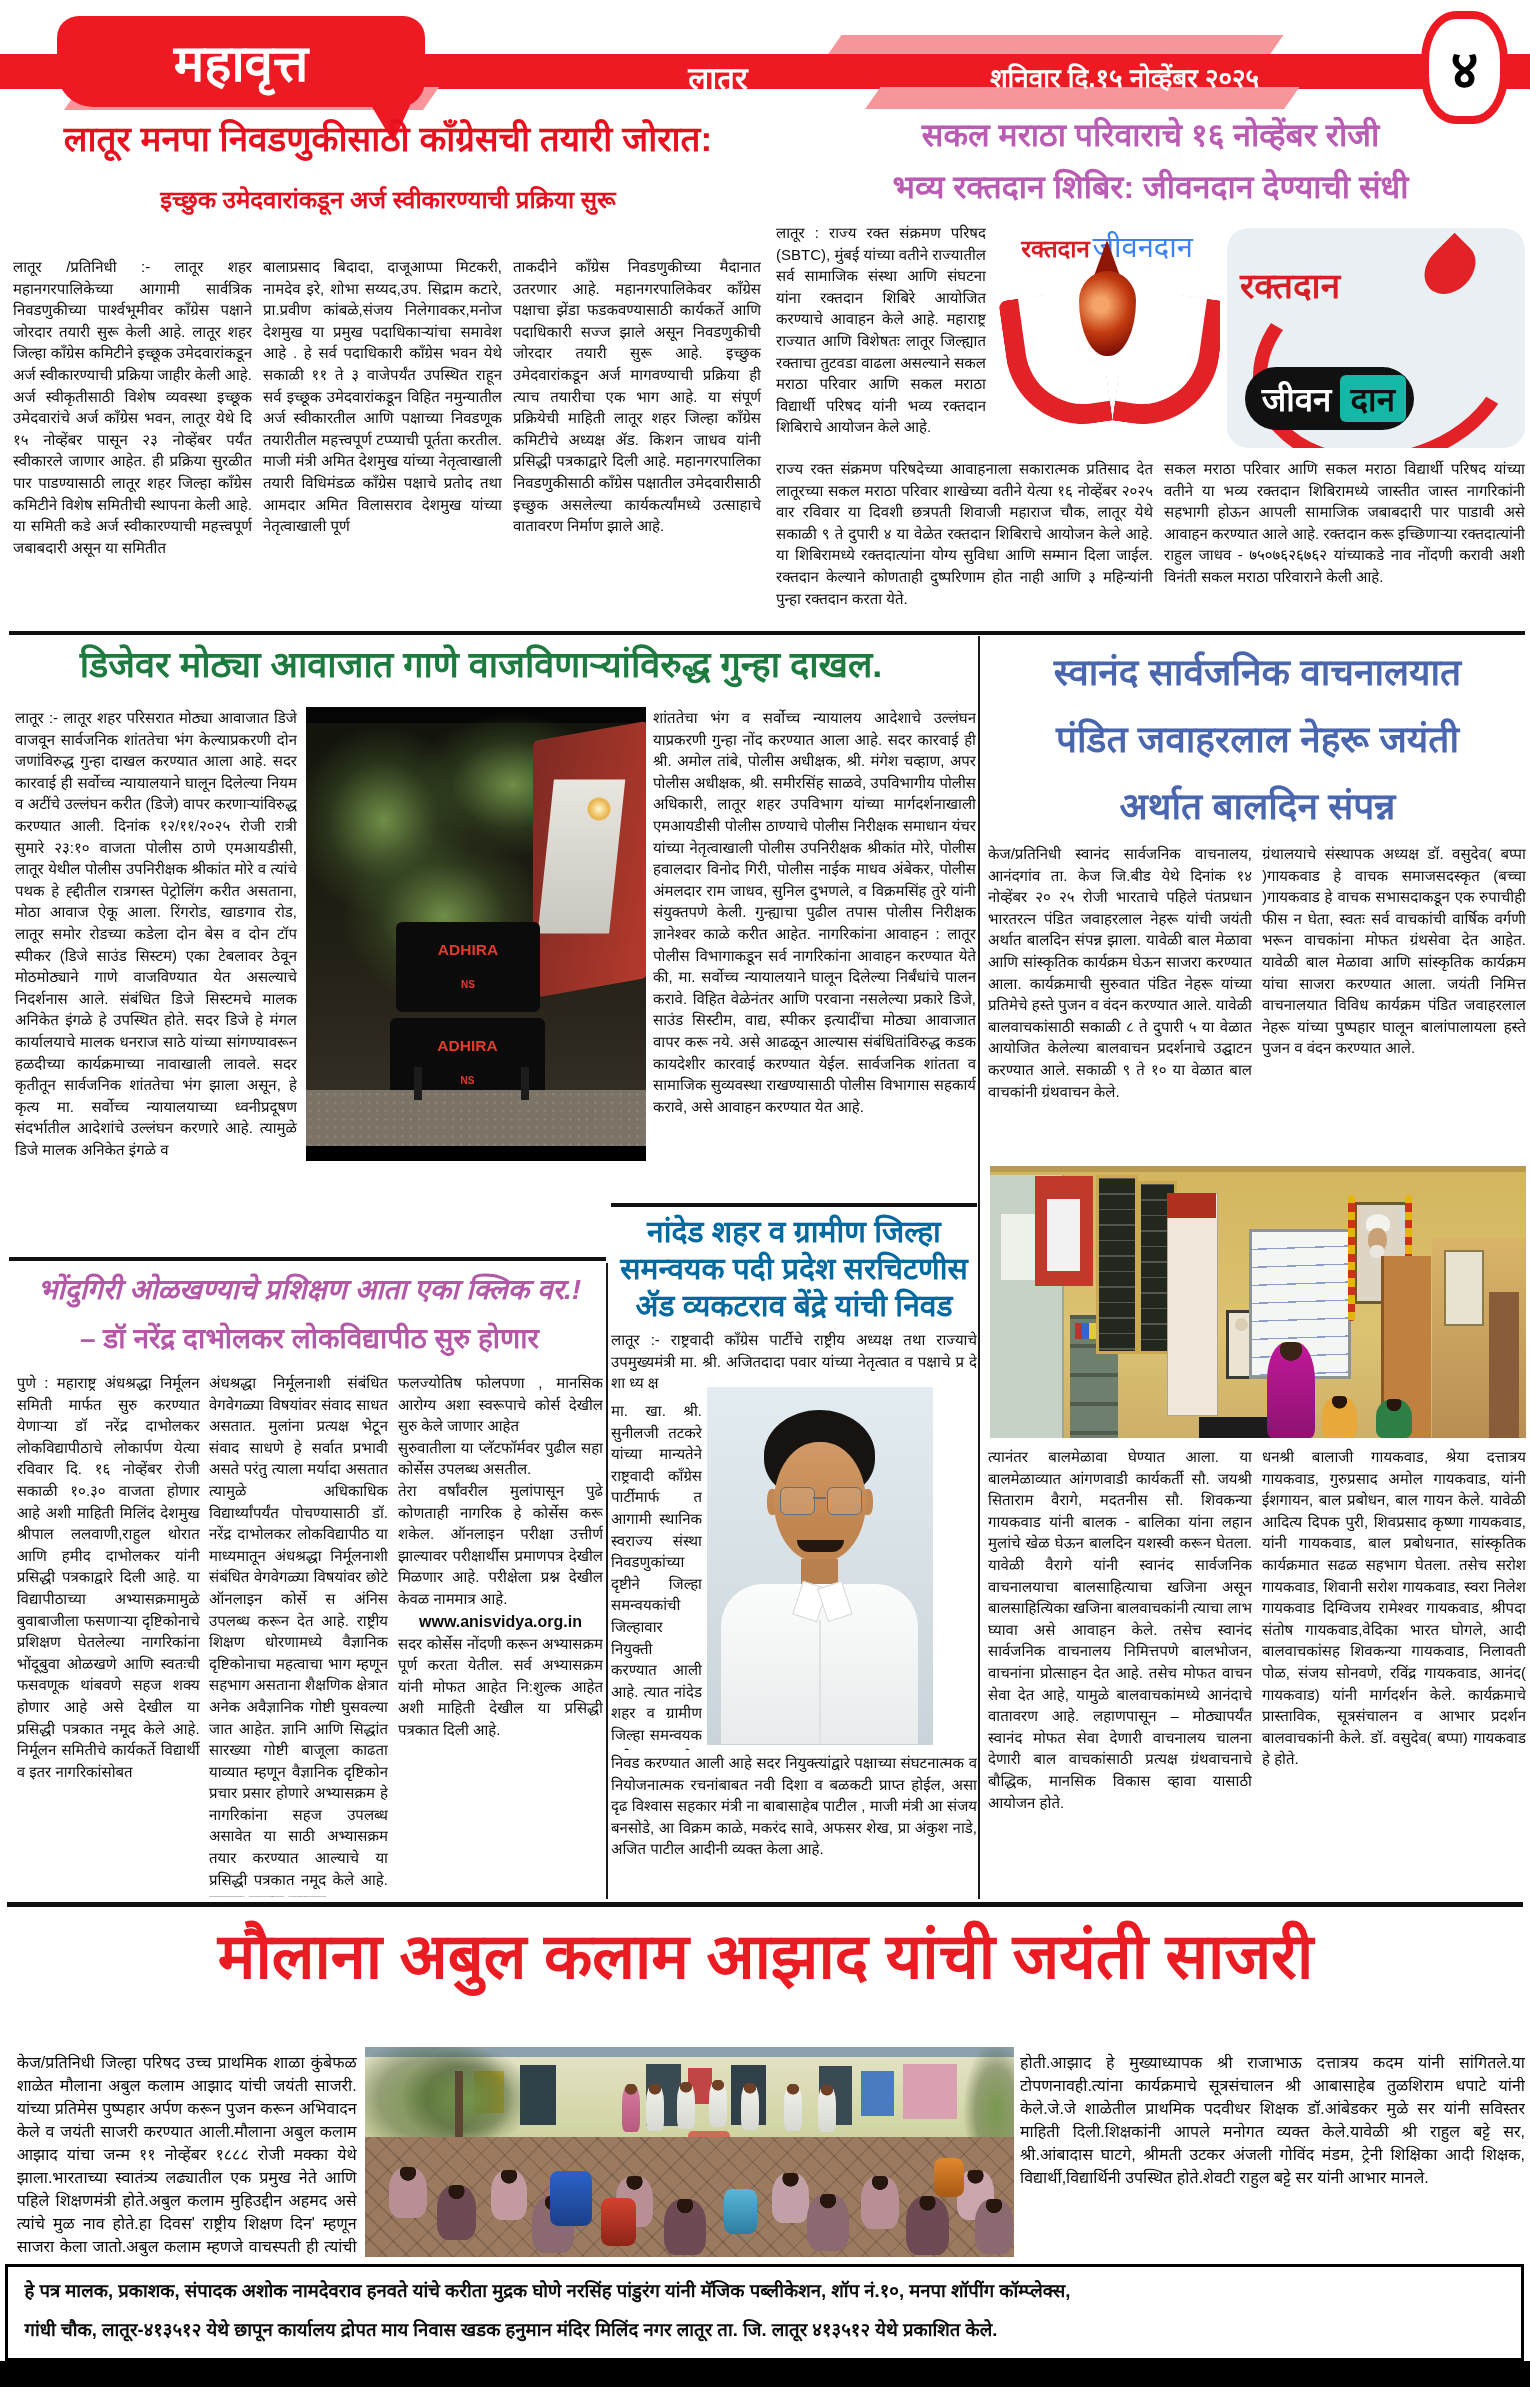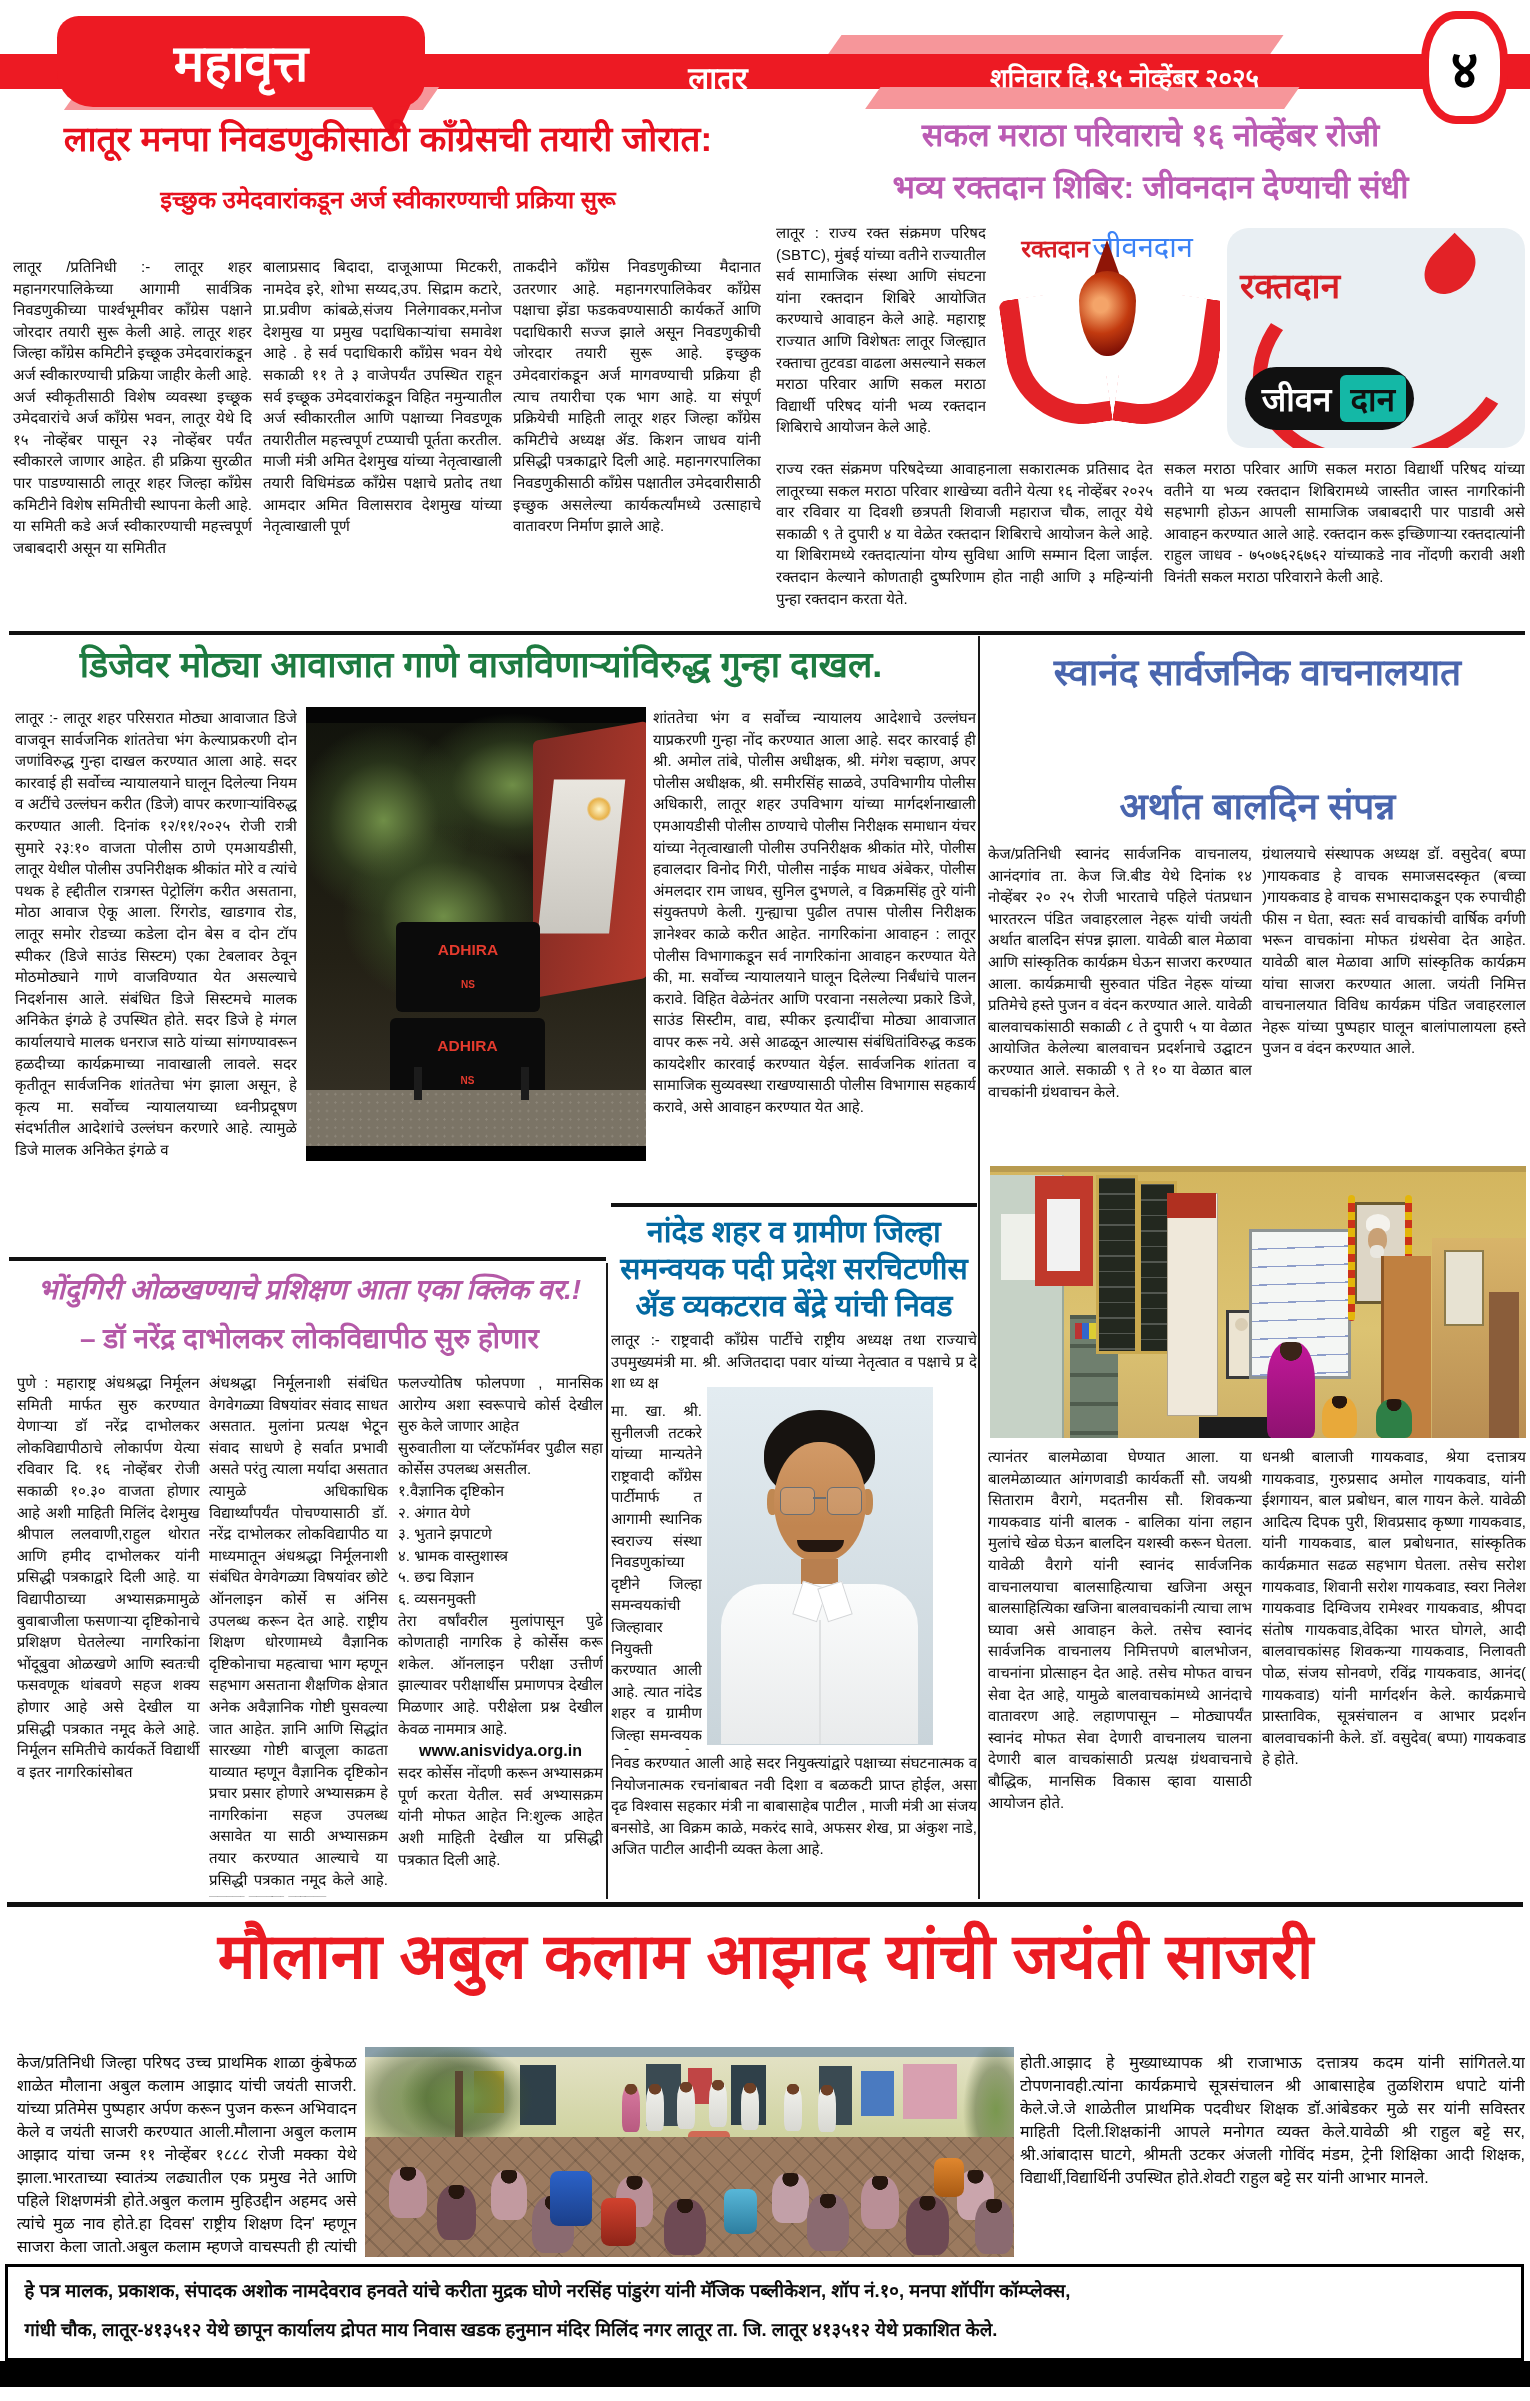--- a/index.html
+++ b/index.html
@@ -151,20 +151,21 @@
     <div class="abs" style="left:0;top:383px;width:340px;height:57px;background:#7b7466;background-image:radial-gradient(#8d8679 1.2px,transparent 1.2px);background-size:8.4px 8.4px;"></div>
     <div class="abs" style="left:108px;top:360px;width:8.4px;height:33px;background:#1c1c1c;"></div>
     <div class="abs" style="left:215px;top:360px;width:8.4px;height:33px;background:#1c1c1c;"></div>
     <div class="abs" style="left:0;top:439px;width:340px;height:15.5px;background:#000;"></div>
   </div>
 
   <div class="abs body-col" style="left:653px;top:707px;width:323px;height:493px;">शांततेचा भंग व सर्वोच्च न्यायालय आदेशाचे उल्लंघन याप्रकरणी गुन्हा नोंद करण्यात आला आहे. सदर कारवाई ही श्री. अमोल तांबे, पोलीस अधीक्षक, श्री. मंगेश चव्हाण, अपर पोलीस अधीक्षक, श्री. समीरसिंह साळवे, उपविभागीय पोलीस अधिकारी, लातूर शहर उपविभाग यांच्या मार्गदर्शनाखाली एमआयडीसी पोलीस ठाण्याचे पोलीस निरीक्षक समाधान यंचर यांच्या नेतृत्वाखाली पोलीस उपनिरीक्षक श्रीकांत मोरे, पोलीस हवालदार विनोद गिरी, पोलीस नाईक माधव अंबेकर, पोलीस अंमलदार राम जाधव, सुनिल दुभणले, व विक्रमसिंह तुरे यांनी संयुक्तपणे केली. गुन्ह्याचा पुढील तपास पोलीस निरीक्षक ज्ञानेश्वर काळे करीत आहेत. नागरिकांना आवाहन : लातूर पोलीस विभागाकडून सर्व नागरिकांना आवाहन करण्यात येते की, मा. सर्वोच्च न्यायालयाने घालून दिलेल्या निर्बंधांचे पालन करावे. विहित वेळेनंतर आणि परवाना नसलेल्या प्रकारे डिजे, साउंड सिस्टीम, वाद्य, स्पीकर इत्यादींचा मोठ्या आवाजात वापर करू नये. असे आढळून आल्यास संबंधितांविरुद्ध कडक कायदेशीर कारवाई करण्यात येईल. सार्वजनिक शांतता व सामाजिक सुव्यवस्था राखण्यासाठी पोलीस विभागास सहकार्य करावे, असे आवाहन करण्यात येत आहे.</div>
   <div class="abs rule" style="left:9px;top:1257px;width:597px;height:4.2px;"></div>
 
   <div class="abs ctr hl blue" style="left:987px;top:645px;width:541px;font-size:37px;">स्वानंद सार्वजनिक वाचनालयात</div>
+  <div class="abs ctr hl blue" style="left:987px;top:712px;width:541px;font-size:37px;">पंडित जवाहरलाल नेहरू जयंती</div>
   <div class="abs ctr hl blue" style="left:987px;top:779px;width:541px;font-size:37px;">अर्थात बालदिन संपन्न</div>
   <div class="abs body-col" style="left:988px;top:843px;width:264px;height:316px;">केज/प्रतिनिधी स्वानंद सार्वजनिक वाचनालय, आनंदगांव ता. केज जि.बीड येथे दिनांक १४ नोव्हेंबर २० २५ रोजी भारताचे पहिले पंतप्रधान भारतरत्न पंडित जवाहरलाल नेहरू यांची जयंती अर्थात बालदिन संपन्न झाला. यावेळी बाल मेळावा आणि सांस्कृतिक कार्यक्रम घेऊन साजरा करण्यात आला. कार्यक्रमाची सुरुवात पंडित नेहरू यांच्या प्रतिमेचे हस्ते पुजन व वंदन करण्यात आले. यावेळी बालवाचकांसाठी सकाळी ८ ते दुपारी ५ या वेळात आयोजित केलेल्या बालवाचन प्रदर्शनाचे उद्घाटन करण्यात आले. सकाळी ९ ते १० या वेळात बाल वाचकांनी ग्रंथवाचन केले.</div>
   <div class="abs body-col" style="left:1262px;top:843px;width:264px;height:316px;">ग्रंथालयाचे संस्थापक अध्यक्ष डॉ. वसुदेव( बप्पा )गायकवाड हे वाचक समाजसदस्कृत (बच्चा )गायकवाड हे वाचक सभासदाकडून एक रुपाचीही फीस न घेता, स्वतः सर्व वाचकांची वार्षिक वर्गणी भरून वाचकांना मोफत ग्रंथसेवा देत आहेत. यावेळी बाल मेळावा आणि सांस्कृतिक कार्यक्रम यांचा साजरा करण्यात आला. जयंती निमित्त वाचनालयात विविध कार्यक्रम पंडित जवाहरलाल नेहरू यांच्या पुष्पहार घालून बालांपालायला हस्ते पुजन व वंदन करण्यात आले.</div>
 
   <div class="abs photo class-photo" style="left:990px;top:1166px;width:536px;height:272px;">
     <div class="abs" style="left:0;top:0;width:536px;height:6px;background:#b89b50;"></div>
     <div class="abs" style="left:0;top:9px;width:72px;height:263px;background:#c6d2c6;border-right:2.4px solid #9aa89a;"></div>
     <div class="abs" style="left:10.8px;top:48px;width:48px;height:66px;background:#eef0ea;"></div>
     <div class="abs" style="left:45px;top:9.6px;width:58px;height:110px;background:#c0392b;"></div>
     <div class="abs" style="left:57px;top:33px;width:33px;height:72px;background:#f2f2f2;"></div>
@@ -196,26 +197,20 @@
   <div class="abs body-col" style="left:988px;top:1446px;width:264px;height:453px;">त्यानंतर बालमेळावा घेण्यात आला. या बालमेळाव्यात आंगणवाडी कार्यकर्ती सौ. जयश्री सिताराम वैरागे, मदतनीस सौ. शिवकन्या गायकवाड यांनी बालक - बालिका यांना लहान मुलांचे खेळ घेऊन बालदिन यशस्वी करून घेतला. यावेळी वैरागे यांनी स्वानंद सार्वजनिक वाचनालयाचा बालसाहित्याचा खजिना असून बालसाहित्यिका खजिना बालवाचकांनी त्याचा लाभ घ्यावा असे आवाहन केले. तसेच स्वानंद सार्वजनिक वाचनालय निमित्तपणे बालभोजन, वाचनांना प्रोत्साहन देत आहे. तसेच मोफत वाचन सेवा देत आहे, यामुळे बालवाचकांमध्ये आनंदाचे वातावरण आहे. लहाणपासून – मोठ्यापर्यंत स्वानंद मोफत सेवा देणारी वाचनालय चालना देणारी बाल वाचकांसाठी प्रत्यक्ष ग्रंथवाचनाचे बौद्धिक, मानसिक विकास व्हावा यासाठी आयोजन होते.</div>
   <div class="abs body-col" style="left:1262px;top:1446px;width:264px;height:453px;">धनश्री बालाजी गायकवाड, श्रेया दत्तात्रय गायकवाड, गुरुप्रसाद अमोल गायकवाड, यांनी ईशगायन, बाल प्रबोधन, बाल गायन केले. यावेळी आदित्य दिपक पुरी, शिवप्रसाद कृष्णा गायकवाड, यांनी गायकवाड, बाल प्रबोधनात, सांस्कृतिक कार्यक्रमात सढळ सहभाग घेतला. तसेच सरोश गायकवाड, शिवानी सरोश गायकवाड, स्वरा निलेश गायकवाड दिग्विजय रामेश्वर गायकवाड, श्रीपदा संतोष गायकवाड,वेदिका भारत घोगले, आदी बालवाचकांसह शिवकन्या गायकवाड, निलावती पोळ, संजय सोनवणे, रविंद्र गायकवाड, आनंद( गायकवाड) यांनी मार्गदर्शन केले. कार्यक्रमाचे प्रास्ताविक, सूत्रसंचालन व आभार प्रदर्शन बालवाचकांनी केले. डॉ. वसुदेव( बप्पा) गायकवाड हे होते.</div>
 
   <div class="abs ctr hl mag" style="left:15px;top:1269px;width:589px;font-size:28px;font-style:italic;">भोंदुगिरी ओळखण्याचे प्रशिक्षण आता एका क्लिक वर.!</div>
   <div class="abs ctr hl mag" style="left:15px;top:1318px;width:589px;font-size:28px;">– डॉ नरेंद्र दाभोलकर लोकविद्यापीठ सुरु होणार</div>
   <div class="abs body-col" style="left:16.7px;top:1372px;width:183px;height:525px;">पुणे : महाराष्ट्र अंधश्रद्धा निर्मूलन समिती मार्फत सुरु करण्यात येणाऱ्या डॉ नरेंद्र दाभोलकर लोकविद्यापीठाचे लोकार्पण येत्या रविवार दि. १६ नोव्हेंबर रोजी सकाळी १०.३० वाजता होणार आहे अशी माहिती मिलिंद देशमुख श्रीपाल ललवाणी,राहुल थोरात आणि हमीद दाभोलकर यांनी प्रसिद्धी पत्रकाद्वारे दिली आहे. या विद्यापीठाच्या अभ्यासक्रमामुळे बुवाबाजीला फसणाऱ्या दृष्टिकोनाचे प्रशिक्षण घेतलेल्या नागरिकांना भोंदूबुवा ओळखणे आणि स्वतःची फसवणूक थांबवणे सहज शक्य होणार आहे असे देखील या प्रसिद्धी पत्रकात नमूद केले आहे. निर्मूलन समितीचे कार्यकर्ते विद्यार्थी व इतर नागरिकांसोबत</div>
   <div class="abs body-col" style="left:209px;top:1372px;width:179px;height:525px;">अंधश्रद्धा निर्मूलनाशी संबंधित वेगवेगळ्या विषयांवर संवाद साधत असतात. मुलांना प्रत्यक्ष भेटून संवाद साधणे हे सर्वात प्रभावी असते परंतु त्याला मर्यादा असतात त्यामुळे अधिकाधिक विद्यार्थ्यांपर्यंत पोचण्यासाठी डॉ. नरेंद्र दाभोलकर लोकविद्यापीठ या माध्यमातून अंधश्रद्धा निर्मूलनाशी संबंधित वेगवेगळ्या विषयांवर छोटे ऑनलाइन कोर्से स अंनिस उपलब्ध करून देत आहे. राष्ट्रीय शिक्षण धोरणामध्ये वैज्ञानिक दृष्टिकोनाचा महत्वाचा भाग म्हणून सहभाग असताना शैक्षणिक क्षेत्रात अनेक अवैज्ञानिक गोष्टी घुसवल्या जात आहेत. ज्ञानि आणि सिद्धांत सारख्या गोष्टी बाजूला काढता याव्यात म्हणून वैज्ञानिक दृष्टिकोन प्रचार प्रसार होणारे अभ्यासक्रम हे नागरिकांना सहज उपलब्ध असावेत या साठी अभ्यासक्रम तयार करण्यात आल्याचे या प्रसिद्धी पत्रकात नमूद केले आहे. पुढच्या दुसऱ्या टप्प्यात</div>
   <div class="abs body-col" style="left:398px;top:1372px;width:205px;height:525px;">
     <div>फलज्योतिष फोलपणा , मानसिक आरोग्य अशा स्वरूपाचे कोर्स देखील सुरु केले जाणार आहेत</div>
     <div>सुरुवातीला या प्लॅटफॉर्मवर पुढील सहा कोर्सेस उपलब्ध असतील.</div>
-    <div class="prelist">१.वैज्ञानिक दृष्टिकोन
-२. अंगात येणे
-३. भुताने झपाटणे
-४. भ्रामक वास्तुशास्त्र
-५. छद्म विज्ञान
-६. व्यसनमुक्ती</div>
     <div>तेरा वर्षांवरील मुलांपासून पुढे कोणताही नागरिक हे कोर्सेस करू शकेल. ऑनलाइन परीक्षा उत्तीर्ण झाल्यावर परीक्षार्थीस प्रमाणपत्र देखील मिळणार आहे. परीक्षेला प्रश्न देखील केवळ नाममात्र आहे.</div>
     <div class="site ctr">www.anisvidya.org.in</div>
     <div>सदर कोर्सेस नोंदणी करून अभ्यासक्रम पूर्ण करता येतील. सर्व अभ्यासक्रम यांनी मोफत आहेत नि:शुल्क आहेत अशी माहिती देखील या प्रसिद्धी पत्रकात दिली आहे.</div>
   </div>
 
   <div class="abs rule" style="left:611px;top:1203px;width:366px;height:4.2px;"></div>
   <div class="abs ctr hl brgreen" style="left:611px;top:1210px;width:366px;font-size:30px;">नांदेड शहर व ग्रामीण जिल्हा</div>
   <div class="abs ctr hl brgreen" style="left:611px;top:1247px;width:366px;font-size:30px;">समन्वयक पदी प्रदेश सरचिटणीस</div>
   <div class="abs ctr hl brgreen" style="left:611px;top:1284px;width:366px;font-size:30px;">ॲड व्यकटराव बेंद्रे यांची निवड</div>
   <div class="abs body-col" style="left:611px;top:1329px;width:366px;height:67px;">लातूर :- राष्ट्रवादी काँग्रेस पार्टीचे राष्ट्रीय अध्यक्ष तथा राज्याचे उपमुख्यमंत्री मा. श्री. अजितदादा पवार यांच्या नेतृत्वात व पक्षाचे प्र दे शा ध्य क्ष</div>

